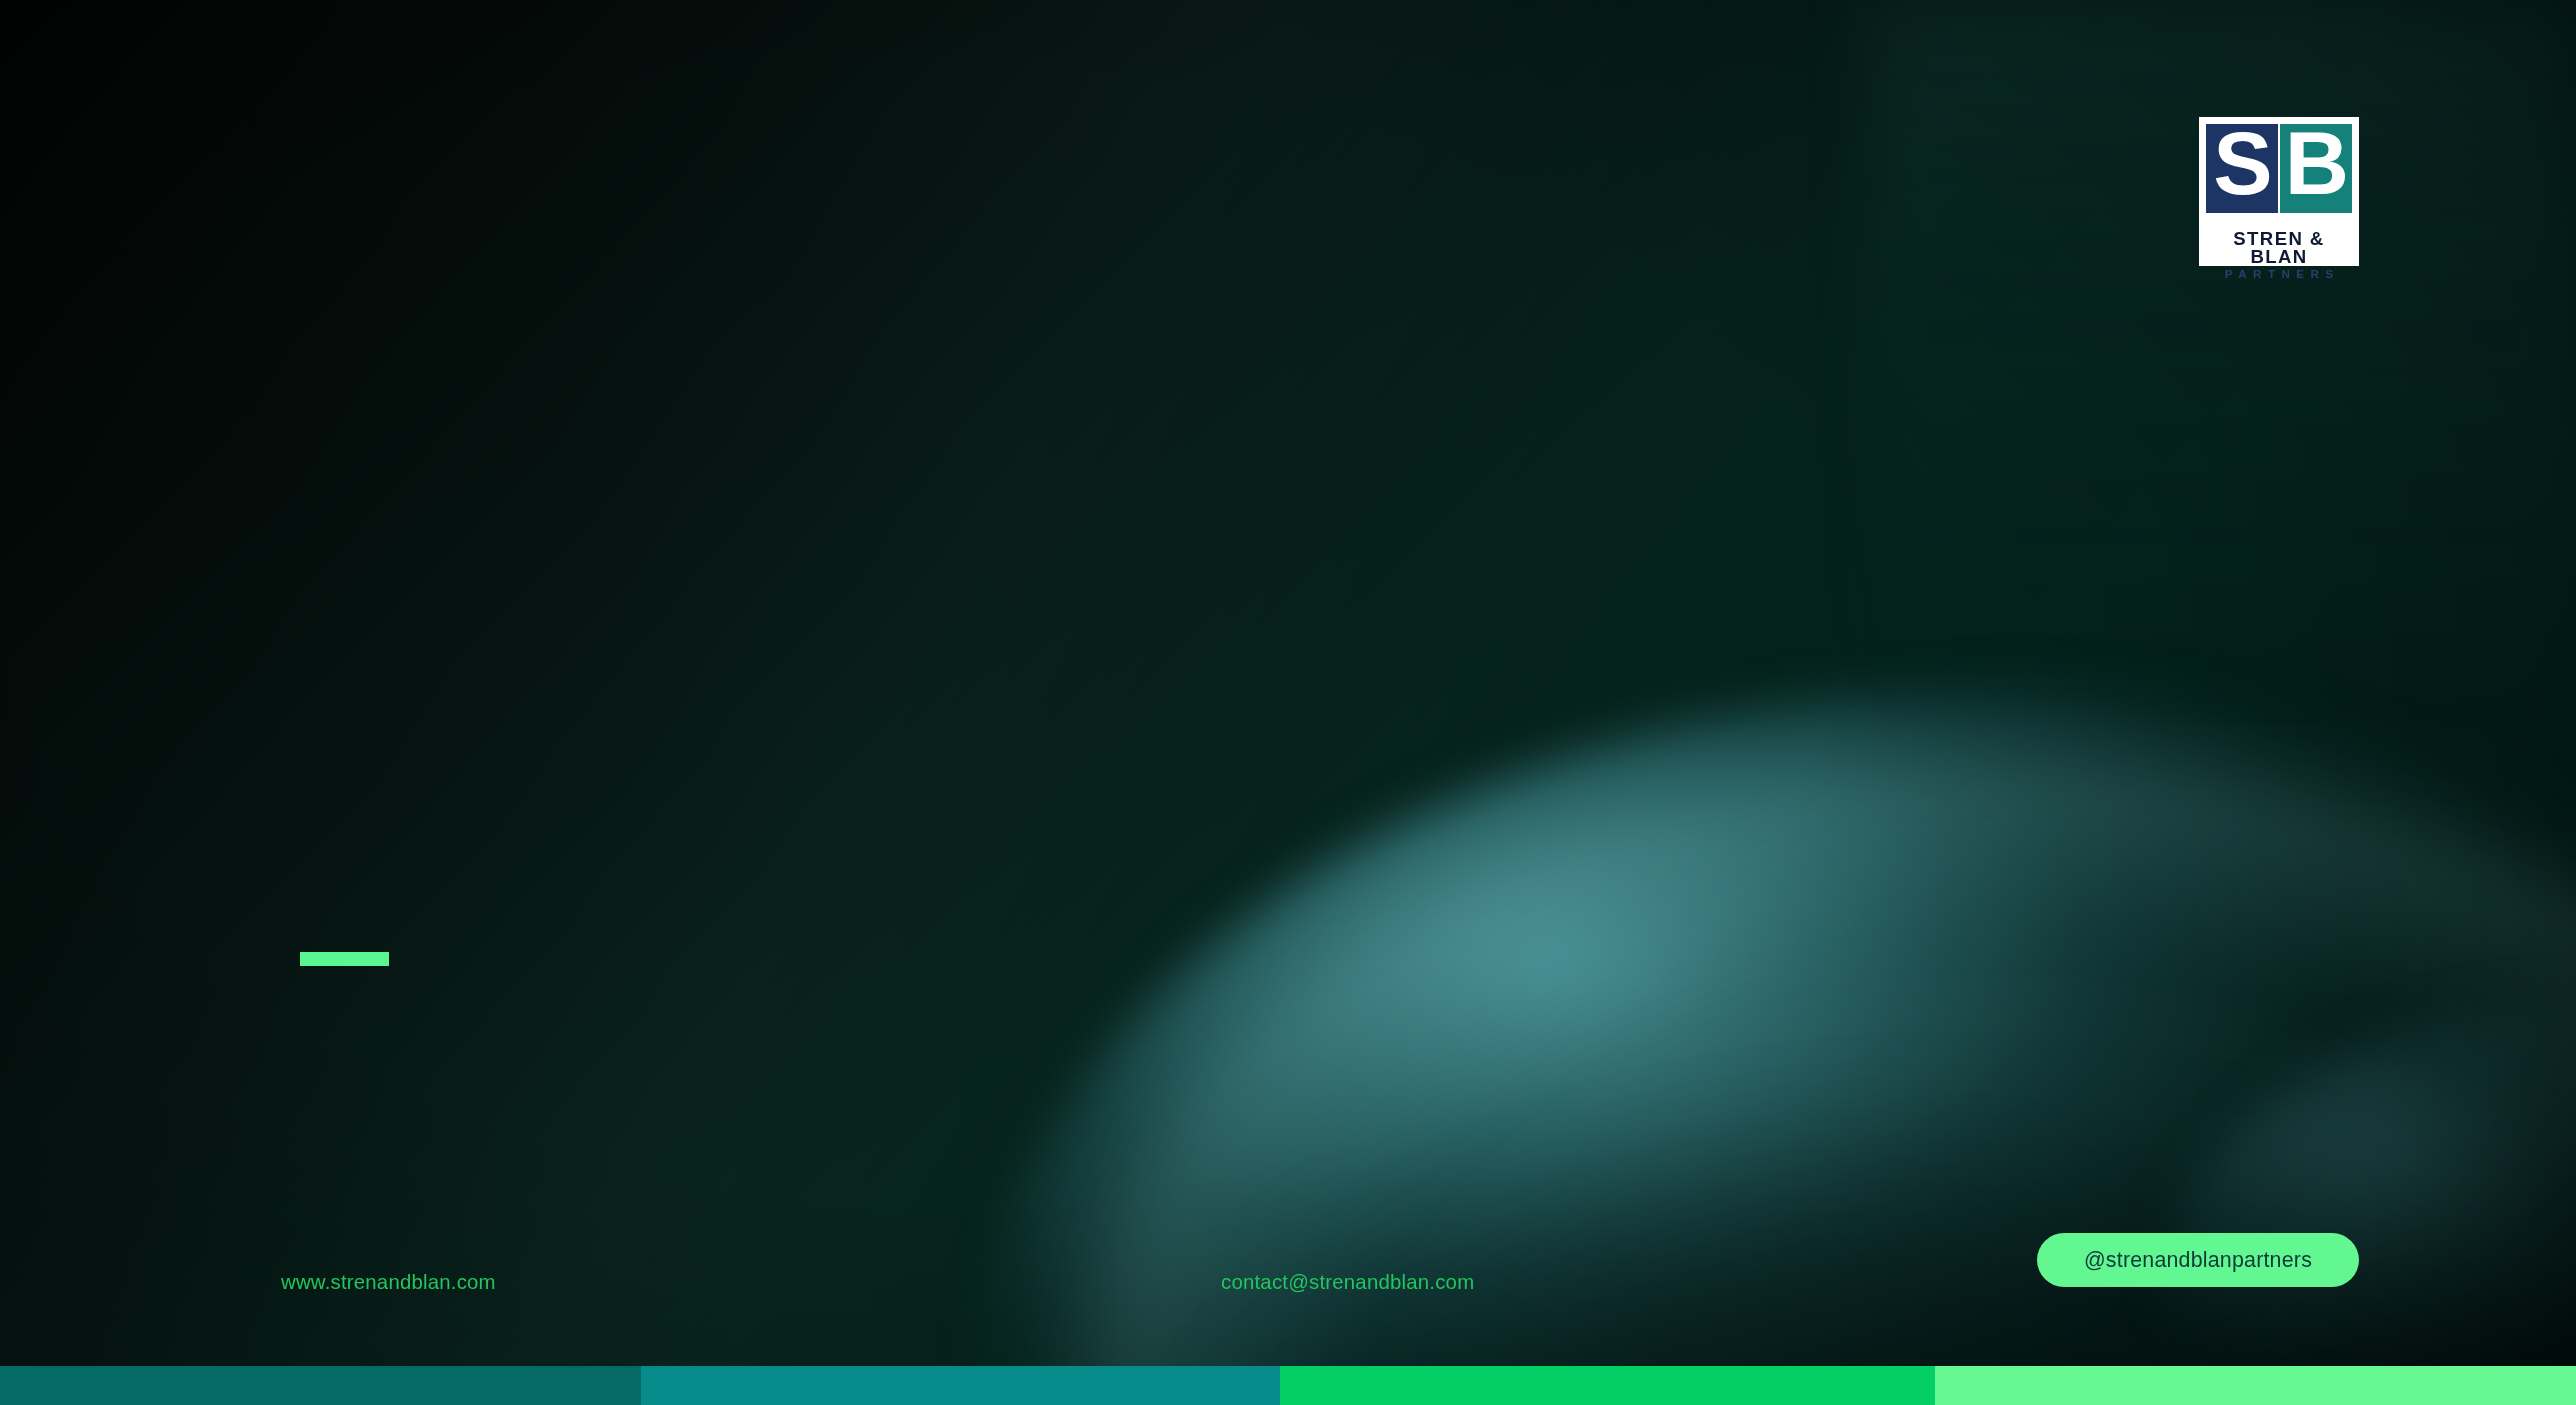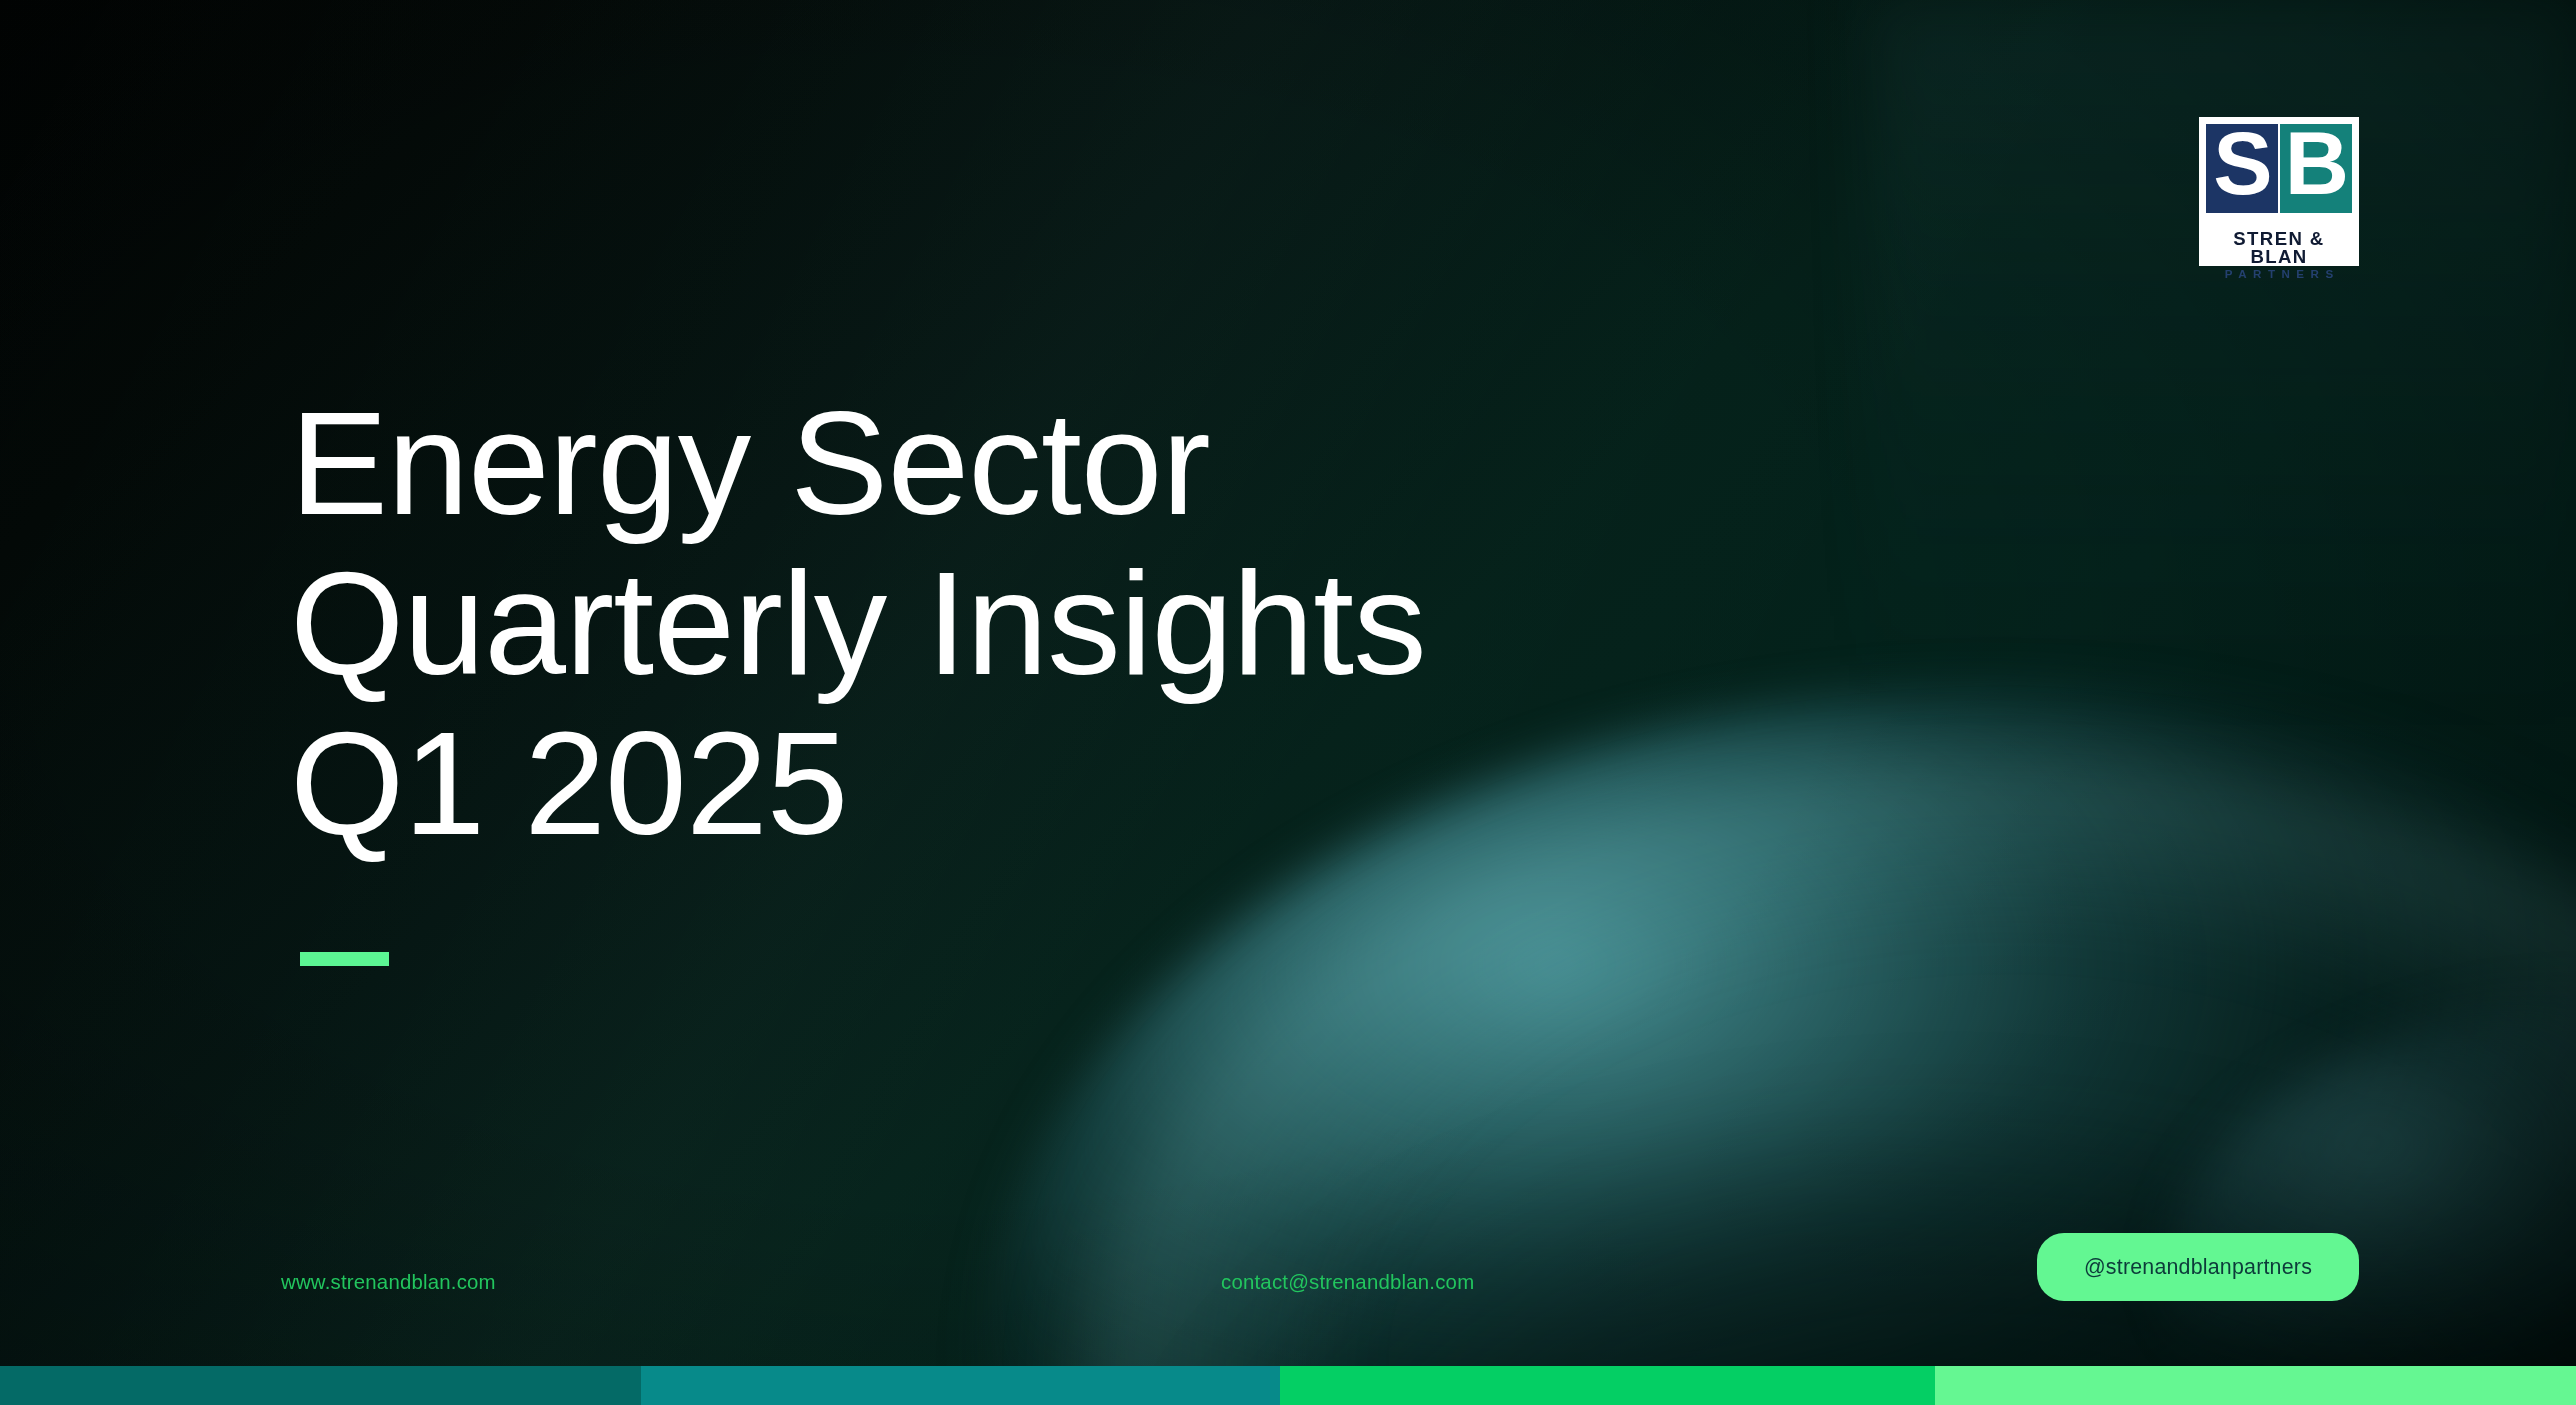--- a/index.html
+++ b/index.html
@@ -206,21 +206,21 @@
     white-space: nowrap;
   }
   .footer-link.web { left: 281px; }
   .footer-link.mail { left: 1221px; }
 
   .social-pill {
     position: absolute;
     left: 2037px;
     top: 1233px;
     width: 322px;
-    height: 68px;
+    height: 54px;
     border-radius: 27px;
     background: #63f792;
     display: flex;
     align-items: center;
     justify-content: center;
     color: #0d3b3a;
     font-size: 21.4px;
     letter-spacing: 0.2px;
   }
 
@@ -255,23 +255,20 @@
         <span>S</span>
       </div>
       <div class="logo-sq teal">
         <span>B</span>
       </div>
     </div>
     <div class="logo-name">STREN &amp; BLAN</div>
     <div class="logo-sub">PARTNERS</div>
   </div>
 
-  <div class="title">Energy Sector
-Quarterly Insights
-Q1 2025</div>
   <div class="accent-dash"></div>
 
   <div class="footer-link web">www.strenandblan.com</div>
   <div class="footer-link mail">contact@strenandblan.com</div>
 
   <div class="social-pill">
     <span>@strenandblanpartners</span>
   </div>
 
   <div class="bottom-bar">

